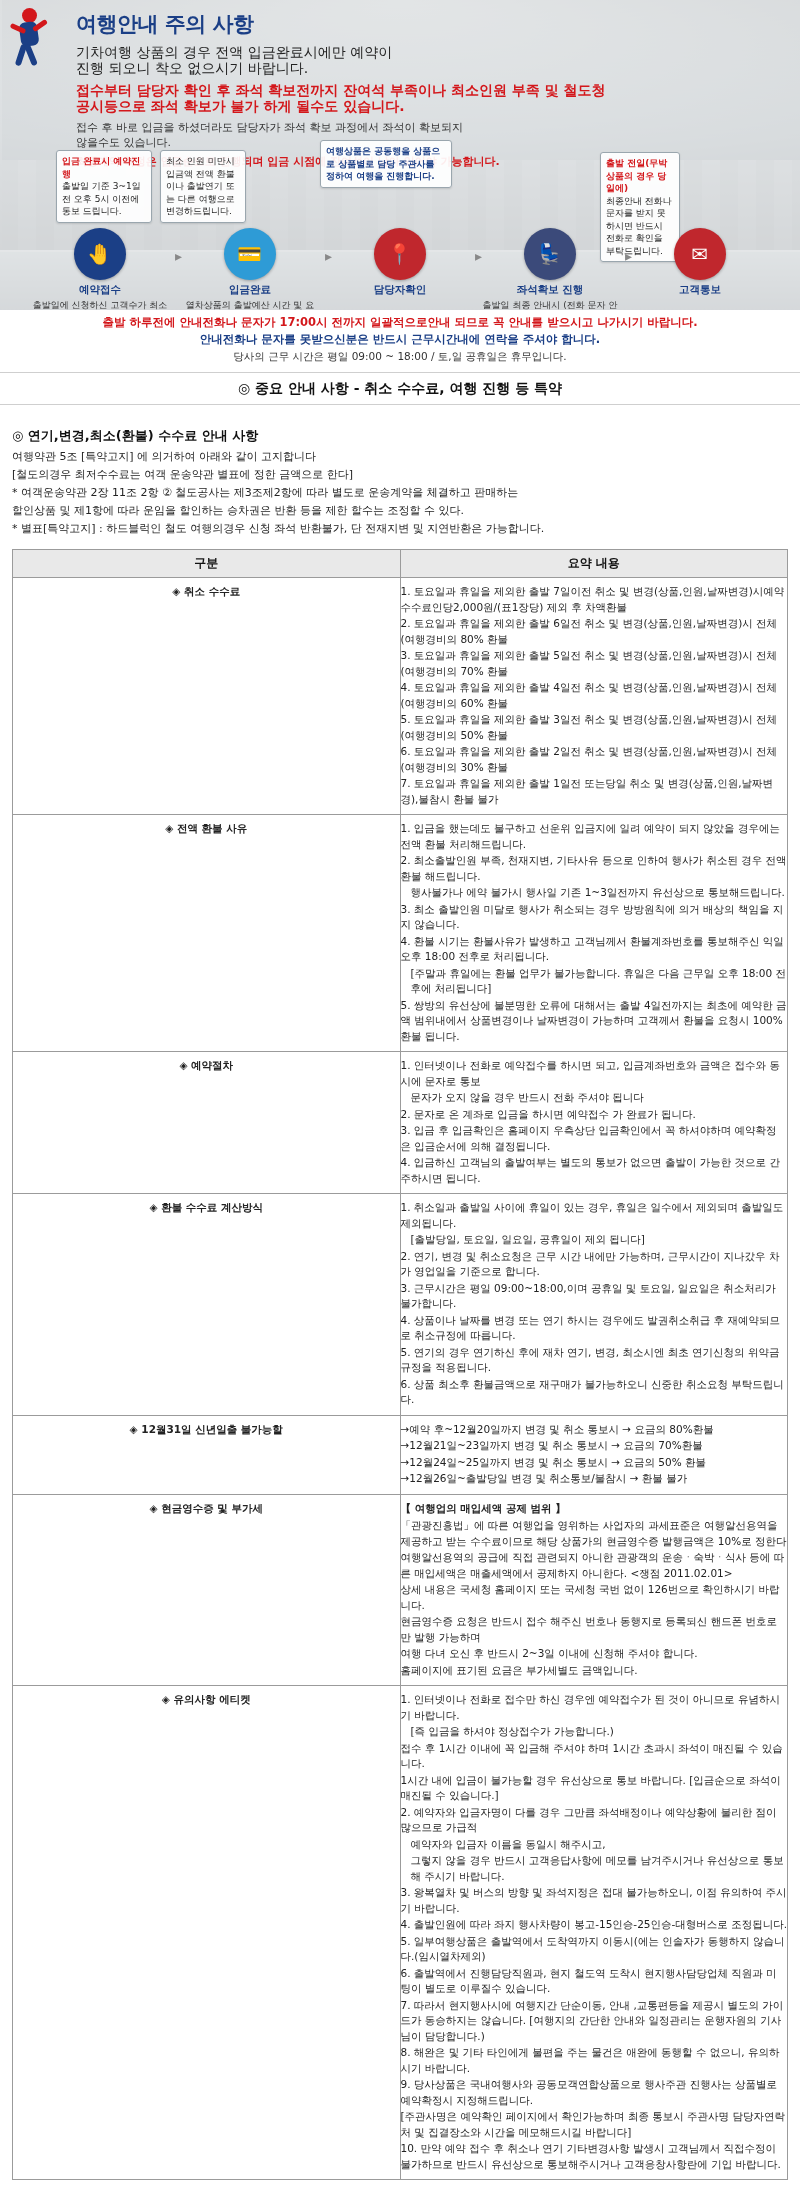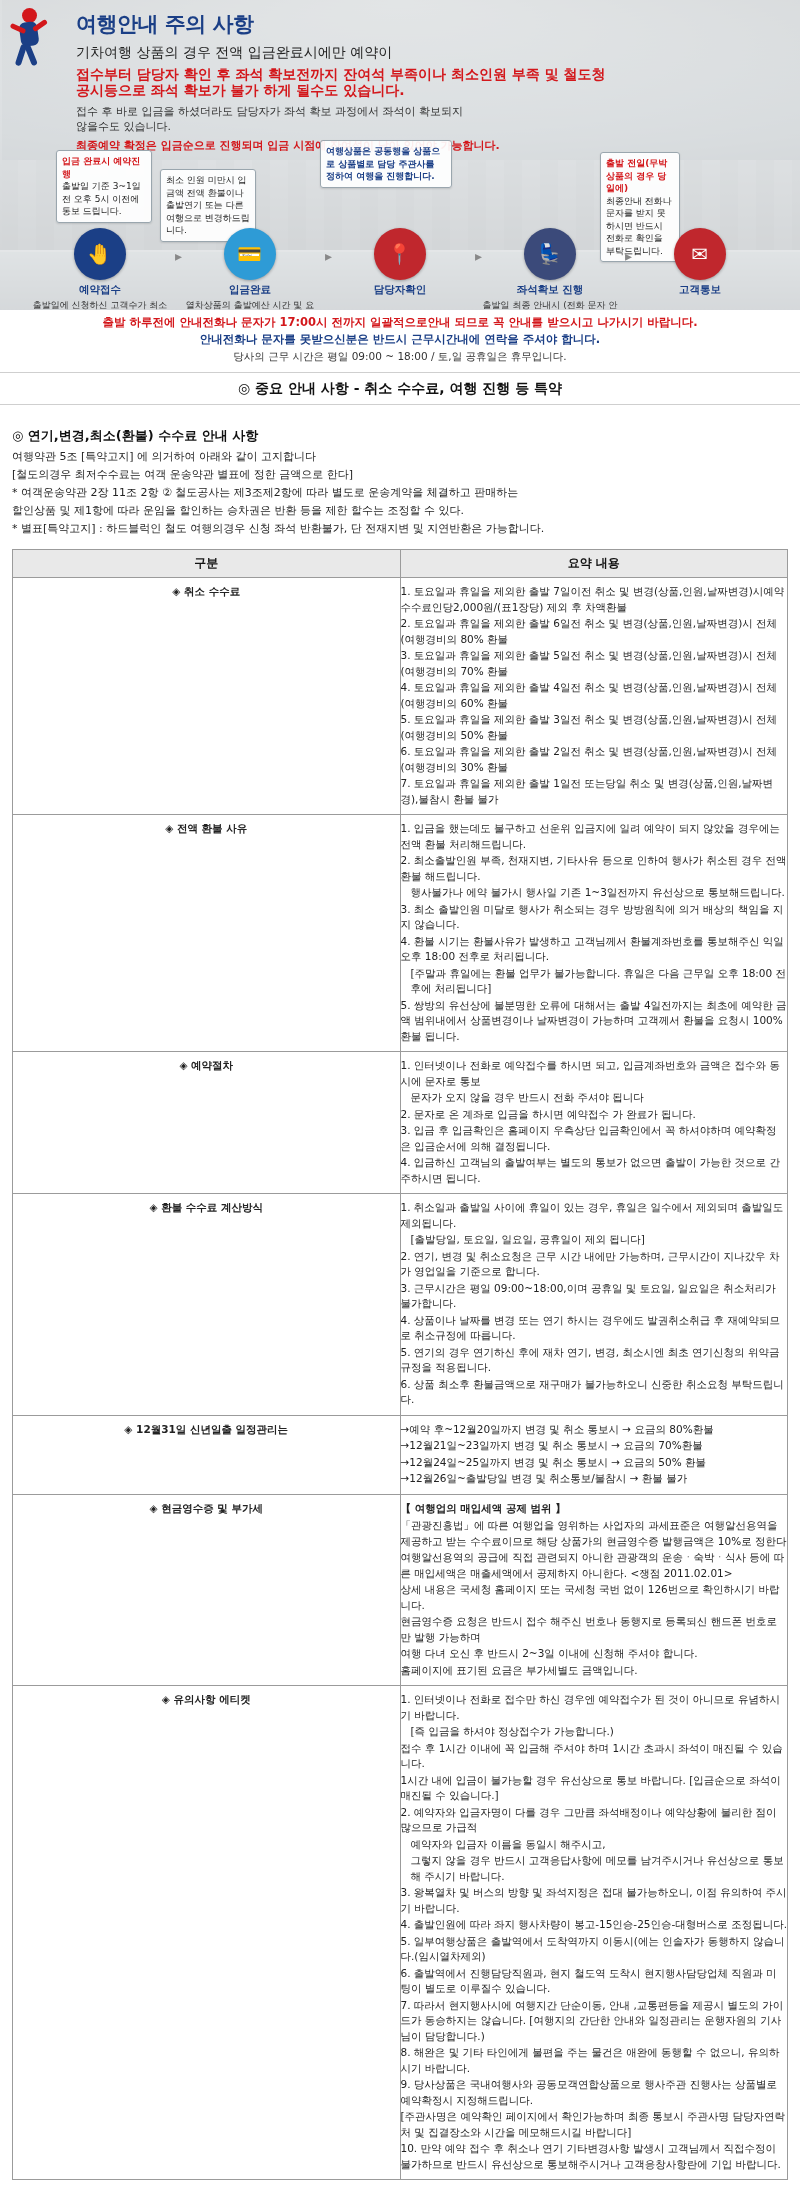--- a/index.html
+++ b/index.html
@@ -79,21 +79,21 @@
     padding: 4px 5px;
     font-size: 9px;
     line-height: 12.5px;
     color: #222;
     box-shadow: 0 1px 2px rgba(0,0,0,.12);
   }
   .callout .hl { color:#d3171b; font-weight:bold; }
   .callout .hl2 { color:#1b3f86; font-weight:bold; }
 
   .c1 { left: 56px;  top: 150px; width: 96px; }
-  .c2 { left: 160px; top: 150px; width: 96px; margin-top: 19px; }
+  .c2 { left: 160px; top: 150px; width: 86px; }
   .c3 { left: 320px; top: 140px; width: 132px; }
   .c4 { left: 600px; top: 152px; width: 80px; }
 
   
   .steps {
     position: absolute; left: 30px; top: 228px; width: 740px;
     display: flex; justify-content: space-between;
   }
   .step { width: 140px; text-align: center; position: relative; }
   .step .circle {
@@ -194,20 +194,21 @@
         <div class="arm"></div>
           <div class="arm2"></div>
         <div class="leg"></div>
           <div class="leg2"></div>
       </div>
 
       <div class="hero-title">여행안내 주의 사항</div>
 
       <div class="hero-lines">
         <div class="hero-line">기차여행 상품의 경우 전액 입금완료시에만 예약이</div>
+        <div class="hero-line">진행 되오니 착오 없으시기 바랍니다.</div>
         <div class="hero-line b" style="margin-top:6px;color:#d3171b">접수부터 담당자 확인 후 좌석 확보전까지 잔여석 부족이나 최소인원 부족 및 철도청</div>
         <div class="hero-line b" style="color:#d3171b">공시등으로 좌석 확보가 불가 하게 될수도 있습니다.</div>
       </div>
 
       <div class="hero-sub" style="margin-top:6px">
         <div>접수 후 바로 입금을 하셨더라도 담당자가 좌석 확보 과정에서 좌석이 확보되지</div>
         <div>않을수도 있습니다.</div>
         <div style="color:#d3171b;font-weight:bold;margin-top:4px">최종예약 확정은 입금순으로 진행되며 입금 시점에 잔여석이 남아 있어야 가능합니다.</div>
       </div>
     </div>
@@ -329,21 +330,21 @@
           <div class="cell-line ind">[출발당일, 토요일, 일요일, 공휴일이 제외 됩니다]</div>
           <div class="cell-line">2. 연기, 변경 및 취소요청은 근무 시간 내에만 가능하며, 근무시간이 지나갔우 차가 영업일을 기준으로 합니다.</div>
           <div class="cell-line">3. 근무시간은 평일 09:00~18:00,이며 공휴일 및 토요일, 일요일은 취소처리가 불가합니다.</div>
           <div class="cell-line">4. 상품이나 날짜를 변경 또는 연기 하시는 경우에도 발권취소취급 후 재예약되므로 취소규정에 따릅니다.</div>
           <div class="cell-line">5. 연기의 경우 연기하신 후에 재차 연기, 변경, 최소시엔 최초 연기신청의 위약금 규정을 적용됩니다.</div>
           <div class="cell-line">6. 상품 최소후 환불금액으로 재구매가 불가능하오니 신중한 취소요청 부탁드립니다.</div>
         </td>
       </tr>
 
       <tr>
-        <td class="rowhead">◈ 12월31일 신년일출 일정관리는</td>
+        <td class="rowhead">◈ 12월31일 신년일출 불가능할</td>
         <td>
           <div class="cell-line">→예약 후~12월20일까지 변경 및 취소 통보시 → 요금의 80%환불</div>
           <div class="cell-line">→12월21일~23일까지 변경 및 취소 통보시 → 요금의 70%환불</div>
           <div class="cell-line">→12월24일~25일까지 변경 및 취소 통보시 → 요금의 50% 환불</div>
           <div class="cell-line">→12월26일~출발당일 변경 및 취소통보/불참시 → 환불 불가</div>
         </td>
       </tr>
 
       <tr>
         <td class="rowhead">◈ 현금영수증 및 부가세</td>

